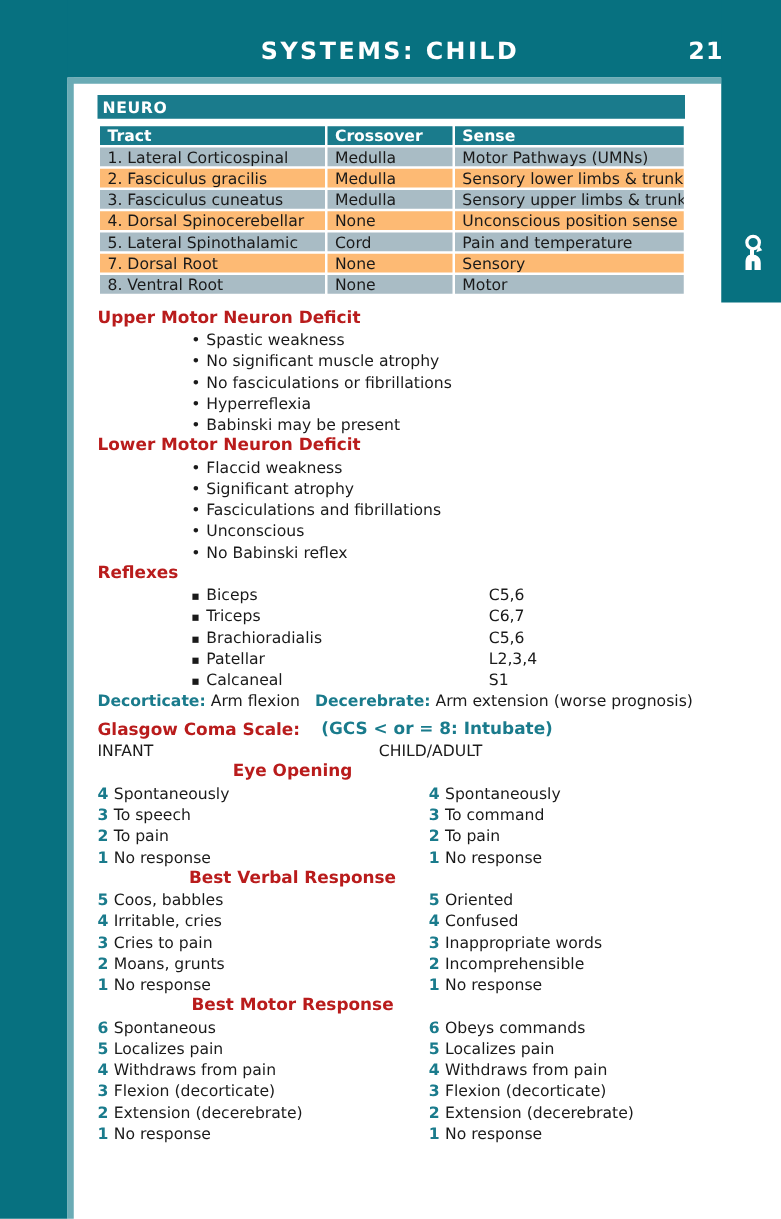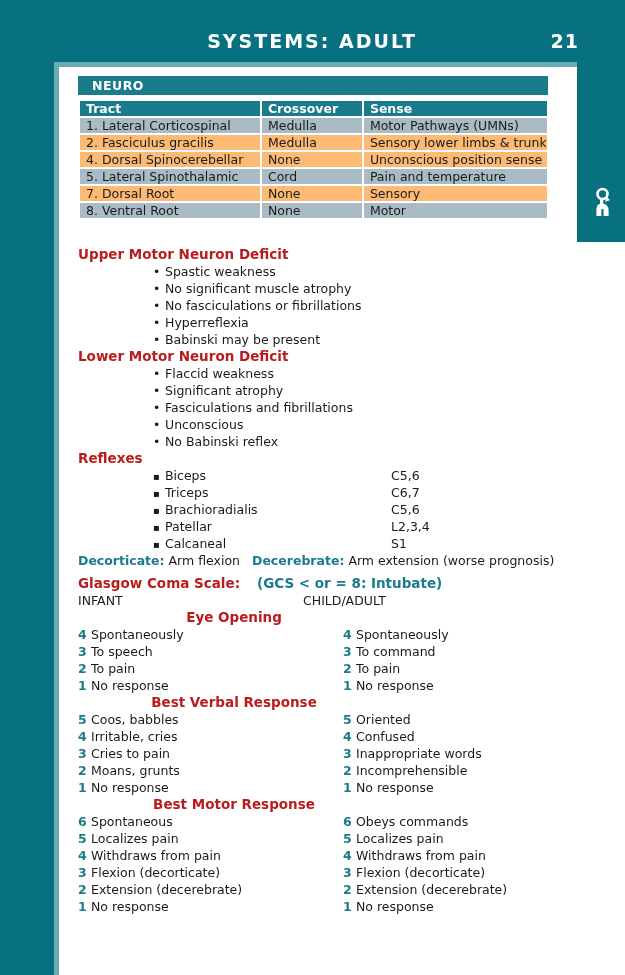--- a/index.html
+++ b/index.html
@@ -23,21 +23,21 @@
     text-align:center;color:#ffffff;font-size:19px;font-weight:bold;letter-spacing:2px;
   }
   .page-num{
     position:absolute;right:46px;top:30px;color:#ffffff;font-size:19px;font-weight:bold;letter-spacing:1px;
   }
 
   
   .neuro-bar{
     position:absolute;left:78px;top:76px;width:470px;height:19px;
     background:#1a7b8c;color:#ffffff;font-weight:bold;font-size:12.5px;
-    line-height:19px;padding-left:14px;box-sizing:border-box;letter-spacing:.5px;
+    line-height:19px;padding-left:4px;box-sizing:border-box;letter-spacing:.5px;
   }
 
   
   .tract-table{
     position:absolute;left:78px;top:99px;width:471px;
     border-collapse:separate;border-spacing:2px;table-layout:fixed;
   }
   .tract-table th,.tract-table td{
     box-sizing:border-box;height:15px;padding:0 0 0 6px;
     font-size:12.5px;line-height:15px;text-align:left;white-space:nowrap;overflow:hidden;
@@ -67,21 +67,21 @@
   .gcs-row .cell-right{position:absolute;left:265px;top:0;}
   .score{color:#1a7b8c;font-weight:bold;display:inline-block;min-width:9px;margin-right:4px;}
 </style>
 </head>
 <body>
 
 <div class="band-top"></div>
 <div class="band-left"></div>
 <div class="edge-left"></div>
 <div class="edge-top"></div>
-<div class="page-title">SYSTEMS: ADULT</div>
+<div class="page-title">SYSTEMS: CHILD</div>
 <div class="page-num">21</div>
 <div class="tab-right">
   <span class="icon">
     <svg viewBox="0 0 26 34" width="26" height="34">
       <circle cx="14.5" cy="8" r="5" fill="none" stroke="#ffffff" stroke-width="2.6"></circle>
       <path d="M19 10.5 L21.8 14.2 L17 15.8 Z" fill="#ffffff"></path>
       <path d="M12 13.5 L15.2 13.5 L15.2 17.8 C18.6 18.3 20.6 20.8 20.6 24.3 L20.6 30 L15.6 30 L15.6 23 L13.4 23 L13.4 30 L8.4 30 L8.4 24.3 C8.4 20.8 9.4 18.3 12 17.8 Z" fill="#ffffff"></path>
     </svg>
   </span>
 </div>
@@ -98,20 +98,25 @@
   <tr class="dark">
     <td>1. Lateral Corticospinal</td>
     <td>Medulla</td>
     <td>Motor Pathways (UMNs)</td>
   </tr>
   <tr class="light">
     <td>2. Fasciculus gracilis</td>
     <td>Medulla</td>
     <td>Sensory lower limbs &amp; trunk</td>
   </tr>
+  <tr class="dark">
+    <td>3. Fasciculus cuneatus</td>
+    <td>Medulla</td>
+    <td>Sensory upper limbs &amp; trunk</td>
+  </tr>
   <tr class="light">
     <td>4. Dorsal Spinocerebellar</td>
     <td>None</td>
     <td>Unconscious position sense</td>
   </tr>
   <tr class="dark">
     <td>5. Lateral Spinothalamic</td>
     <td>Cord</td>
     <td>Pain and temperature</td>
   </tr>

